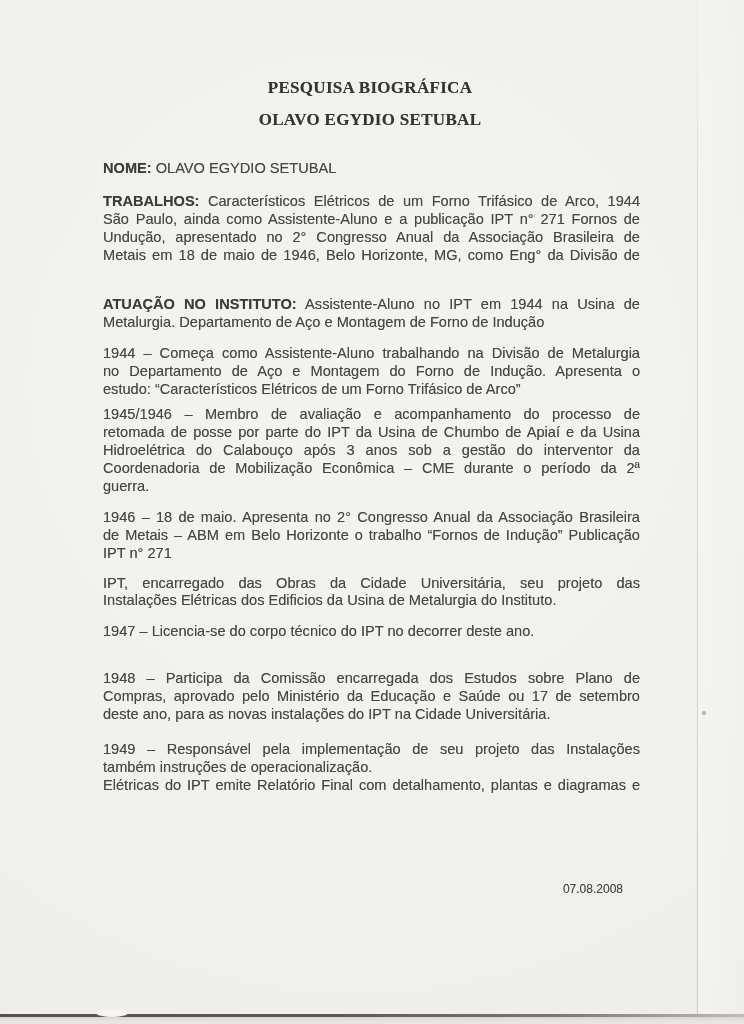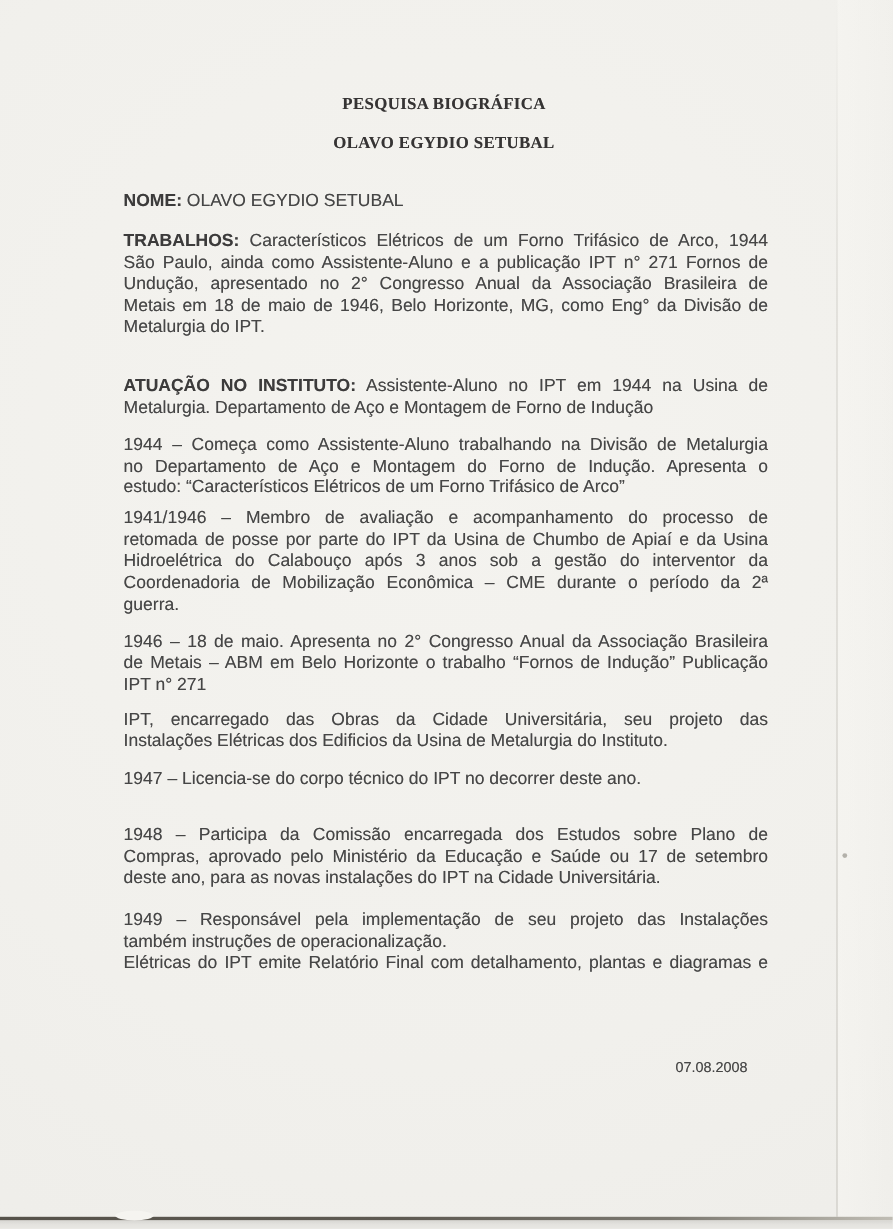--- a/index.html
+++ b/index.html
@@ -18,21 +18,21 @@
   .paper-surface {
     position: absolute; left: 0; top: 0; width: 744px; height: 1016px;
     background: radial-gradient(ellipse 120% 90% at 48% 38%, #f4f3ef 0%, #f1f0ec 55%, #edece8 100%);
   }
   .doc-title, .doc-subtitle {
     position: absolute;
     left: 90px; width: 560px;
     text-align: center;
     font-family: "Liberation Serif", serif;
     font-weight: bold;
-    font-size: 14px;
+    font-size: 17px;
     line-height: 18px;
     letter-spacing: 0.3px;
     color: var(--ink-dark, #363434);
     text-shadow: 0 0 0.5px rgba(60,58,56,0.55);
   }
   .doc-title    { top: 79px; }
   .doc-subtitle { top: 111px; }
   .content {
     position: absolute;
     left: 103px; top: 159.5px;
@@ -122,33 +122,32 @@
 
   <div class="content">
       <div class="para">
         <div class="line"><b>NOME:</b> OLAVO EGYDIO SETUBAL</div>
       </div>
       <div class="para">
         <div class="line just"><b>TRABALHOS:</b> Característicos Elétricos de um Forno Trifásico de Arco, 1944</div>
         <div class="line just">São Paulo, ainda como Assistente-Aluno e a publicação IPT n° 271 Fornos de</div>
         <div class="line just">Undução, apresentado no 2° Congresso Anual da Associação Brasileira de</div>
         <div class="line just">Metais em 18 de maio de 1946, Belo Horizonte, MG, como Eng° da Divisão de</div>
-        <div class="line">Metalurgia do IPT.</div>
       </div>
       <div class="para">
         <div class="line just"><b>ATUAÇÃO NO INSTITUTO:</b> Assistente-Aluno no IPT em 1944 na Usina de</div>
         <div class="line">Metalurgia. Departamento de Aço e Montagem de Forno de Indução</div>
       </div>
       <div class="para">
         <div class="line just">1944 – Começa como Assistente-Aluno trabalhando na Divisão de Metalurgia</div>
         <div class="line just">no Departamento de Aço e Montagem do Forno de Indução. Apresenta o</div>
         <div class="line">estudo: “Característicos Elétricos de um Forno Trifásico de Arco”</div>
       </div>
       <div class="para">
-        <div class="line just">1941/1946 – Membro de avaliação e acompanhamento do processo de</div>
+        <div class="line just">1945/1946 – Membro de avaliação e acompanhamento do processo de</div>
         <div class="line just">retomada de posse por parte do IPT da Usina de Chumbo de Apiaí e da Usina</div>
         <div class="line just">Hidroelétrica do Calabouço após 3 anos sob a gestão do interventor da</div>
         <div class="line just">Coordenadoria de Mobilização Econômica – CME durante o período da 2ª</div>
         <div class="line">guerra.</div>
       </div>
       <div class="para">
         <div class="line just">1946 – 18 de maio. Apresenta no 2° Congresso Anual da Associação Brasileira</div>
         <div class="line just">de Metais – ABM em Belo Horizonte o trabalho “Fornos de Indução” Publicação</div>
         <div class="line">IPT n° 271</div>
       </div>

